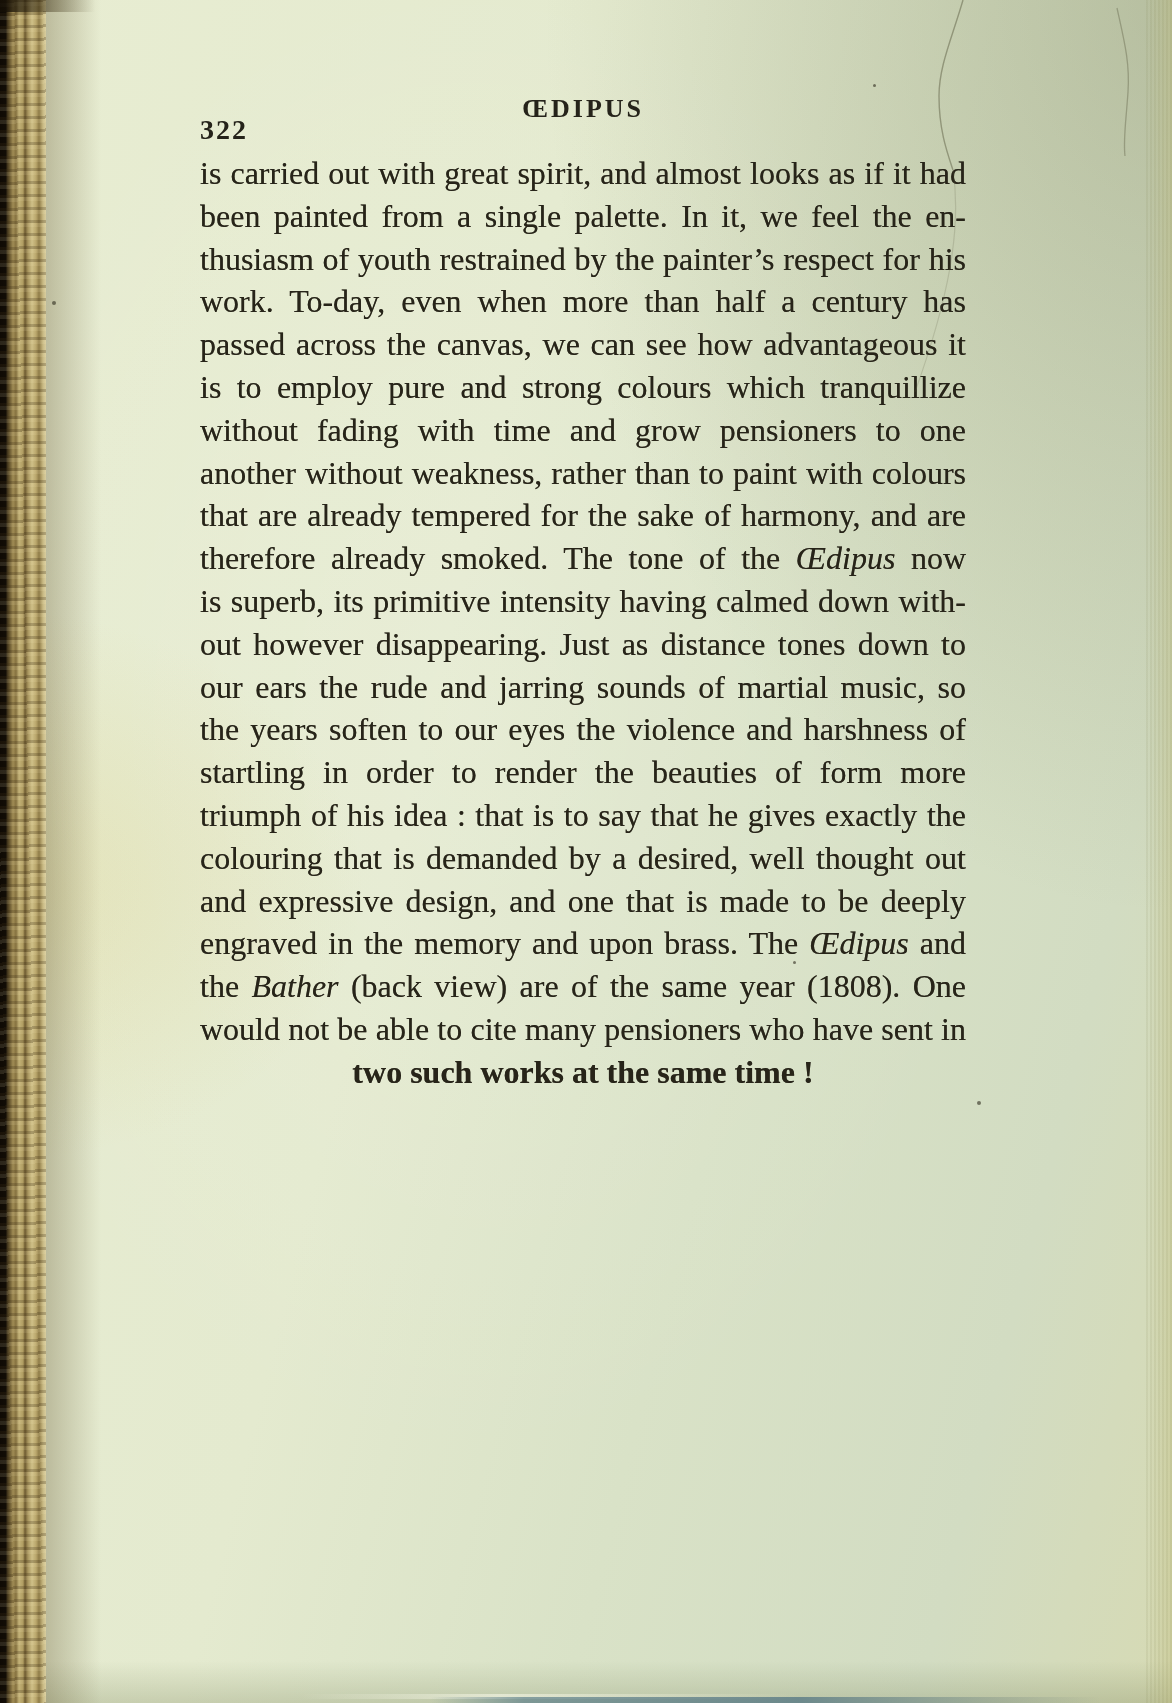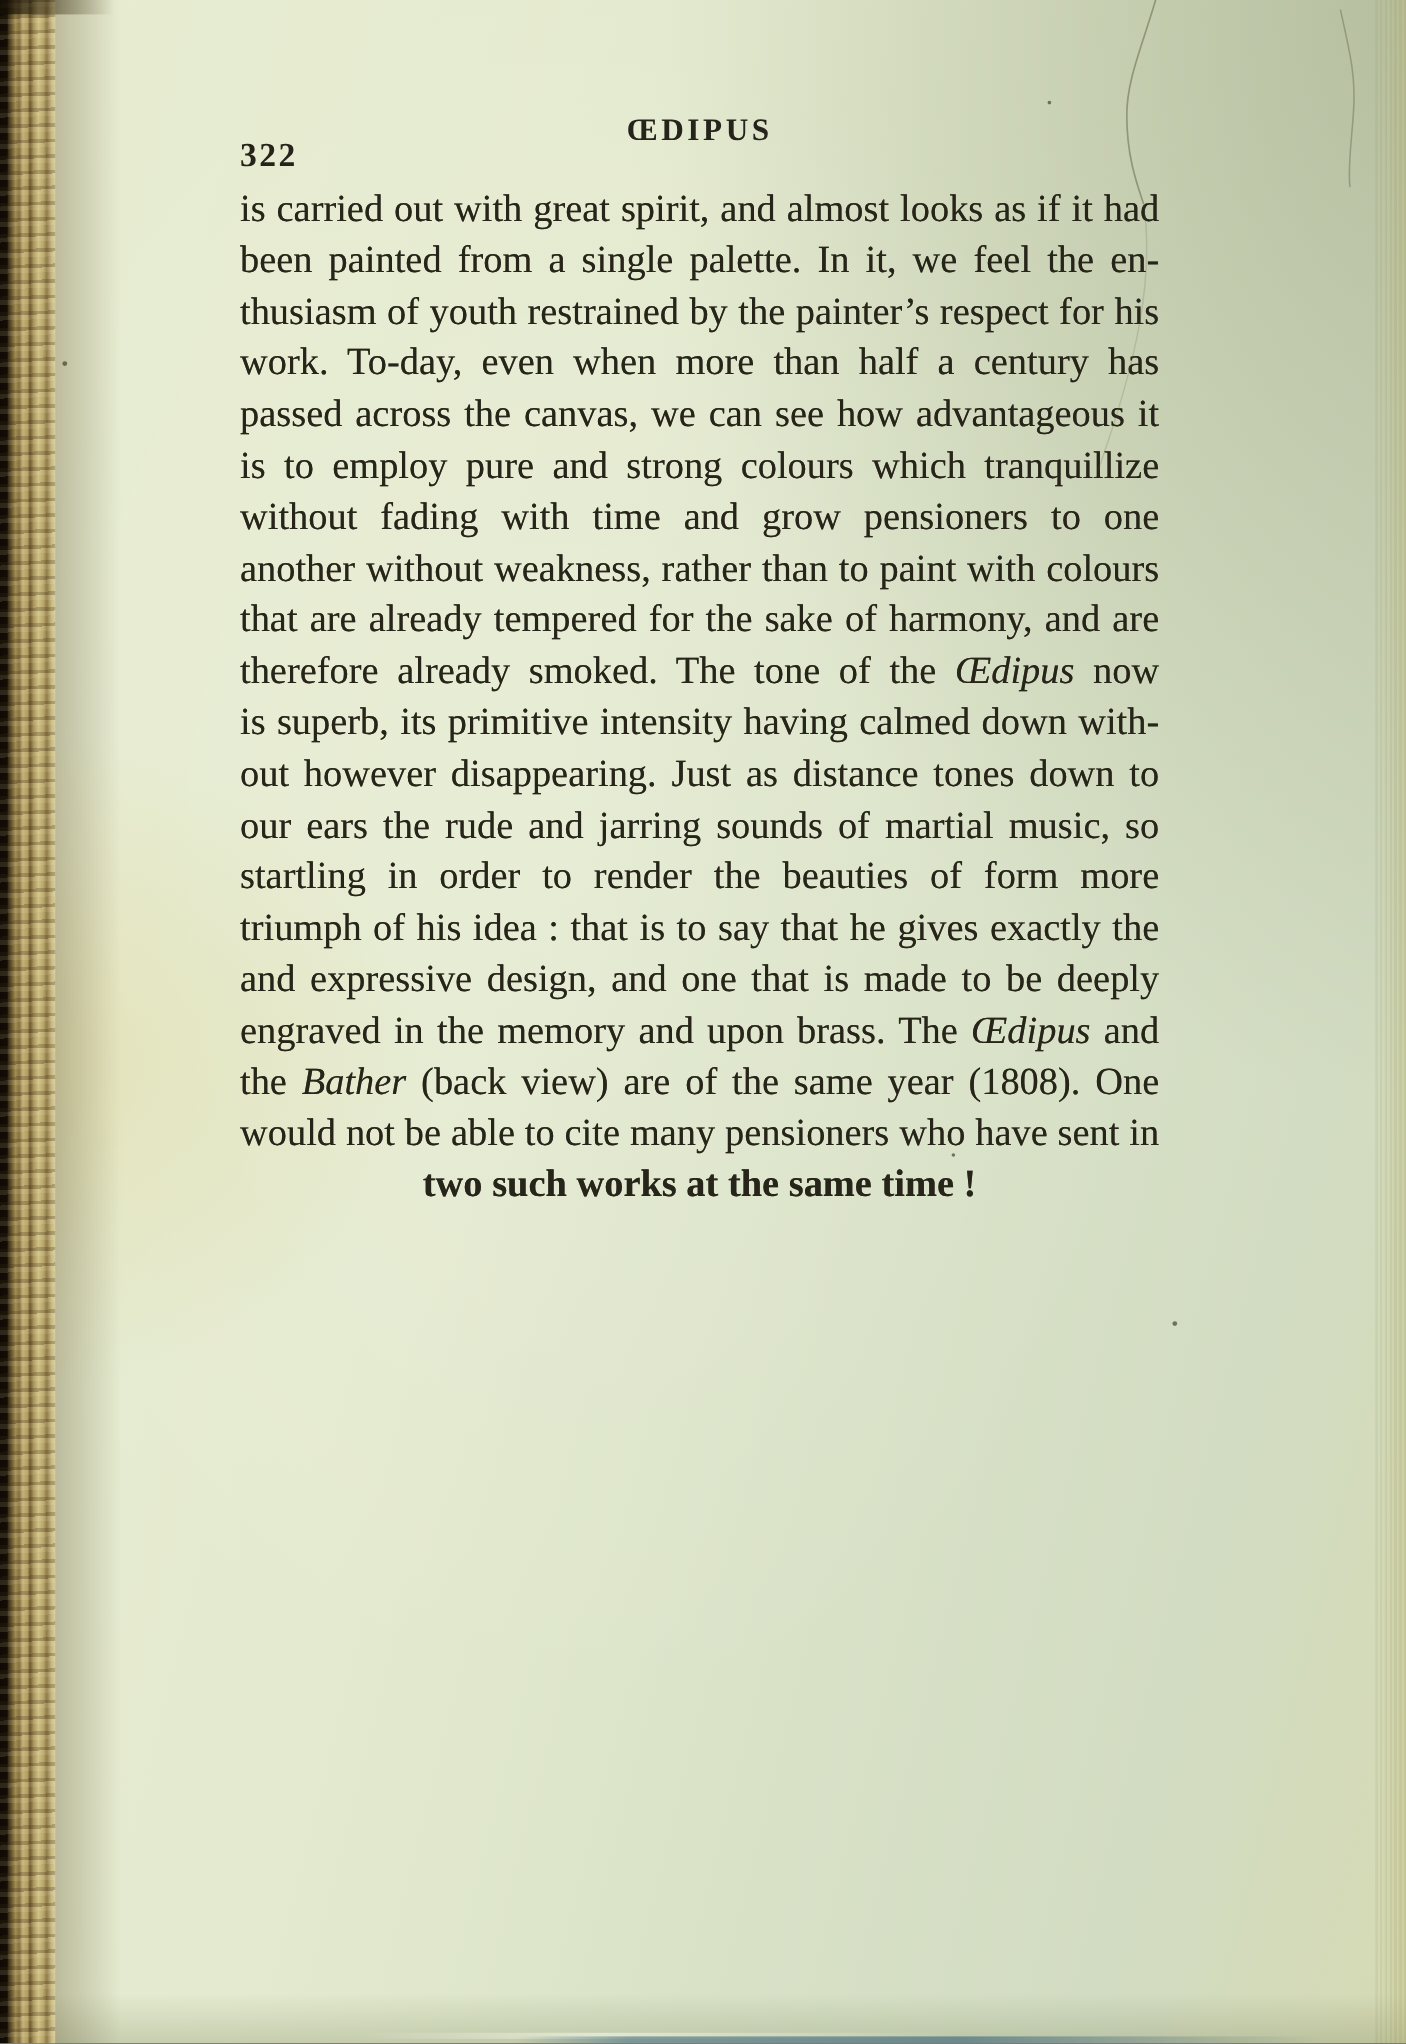--- a/index.html
+++ b/index.html
@@ -101,22 +101,24 @@
       <div class="line"><span>work.  To-day, even when more than half a century has</span></div>
       <div class="line"><span>passed across the canvas, we can see how advantageous it</span></div>
       <div class="line"><span>is to employ pure and strong colours which tranquillize</span></div>
       <div class="line"><span>without fading with time and grow pensioners to one</span></div>
       <div class="line"><span>another without weakness, rather than to paint with colours</span></div>
       <div class="line"><span>that are already tempered for the sake of harmony, and are</span></div>
       <div class="line"><span>therefore already smoked.  The tone of the </span><span class="ital">Œdipus</span><span> now</span></div>
       <div class="line"><span>is superb, its primitive intensity having calmed down with-</span></div>
       <div class="line"><span>out however disappearing.  Just as distance tones down to</span></div>
       <div class="line"><span>our ears the rude and jarring sounds of martial music, so</span></div>
+      <div class="line"><span>the years soften to our eyes the violence and harshness of</span></div>
       <div class="line"><span>startling in order to render the beauties of form more</span></div>
       <div class="line"><span>triumph of his idea : that is to say that he gives exactly the</span></div>
+      <div class="line"><span>colouring that is demanded by a desired, well thought out</span></div>
       <div class="line"><span>and expressive design, and one that is made to be deeply</span></div>
       <div class="line"><span>engraved in the memory and upon brass.  The </span><span class="ital">Œdipus</span><span> and</span></div>
       <div class="line"><span>the </span><span class="ital">Bather</span><span> (back view) are of the same year (1808).  One</span></div>
       <div class="line"><span>would not be able to cite many pensioners who have sent in</span></div>
       <div class="line last"><span>two such works at the same time !</span></div>
     </div>
 
   <svg class="creases" width="1172" height="1703" viewBox="0 0 1172 1703">
     <path d="M963,0 C952,38 939,66 939,96 C939,130 947,152 953,170" fill="none" stroke="rgba(82,82,56,0.45)" stroke-width="1.4"></path>
     <path d="M953,170 C962,230 948,300 915,392" fill="none" stroke="rgba(95,95,68,0.20)" stroke-width="1.2"></path>

